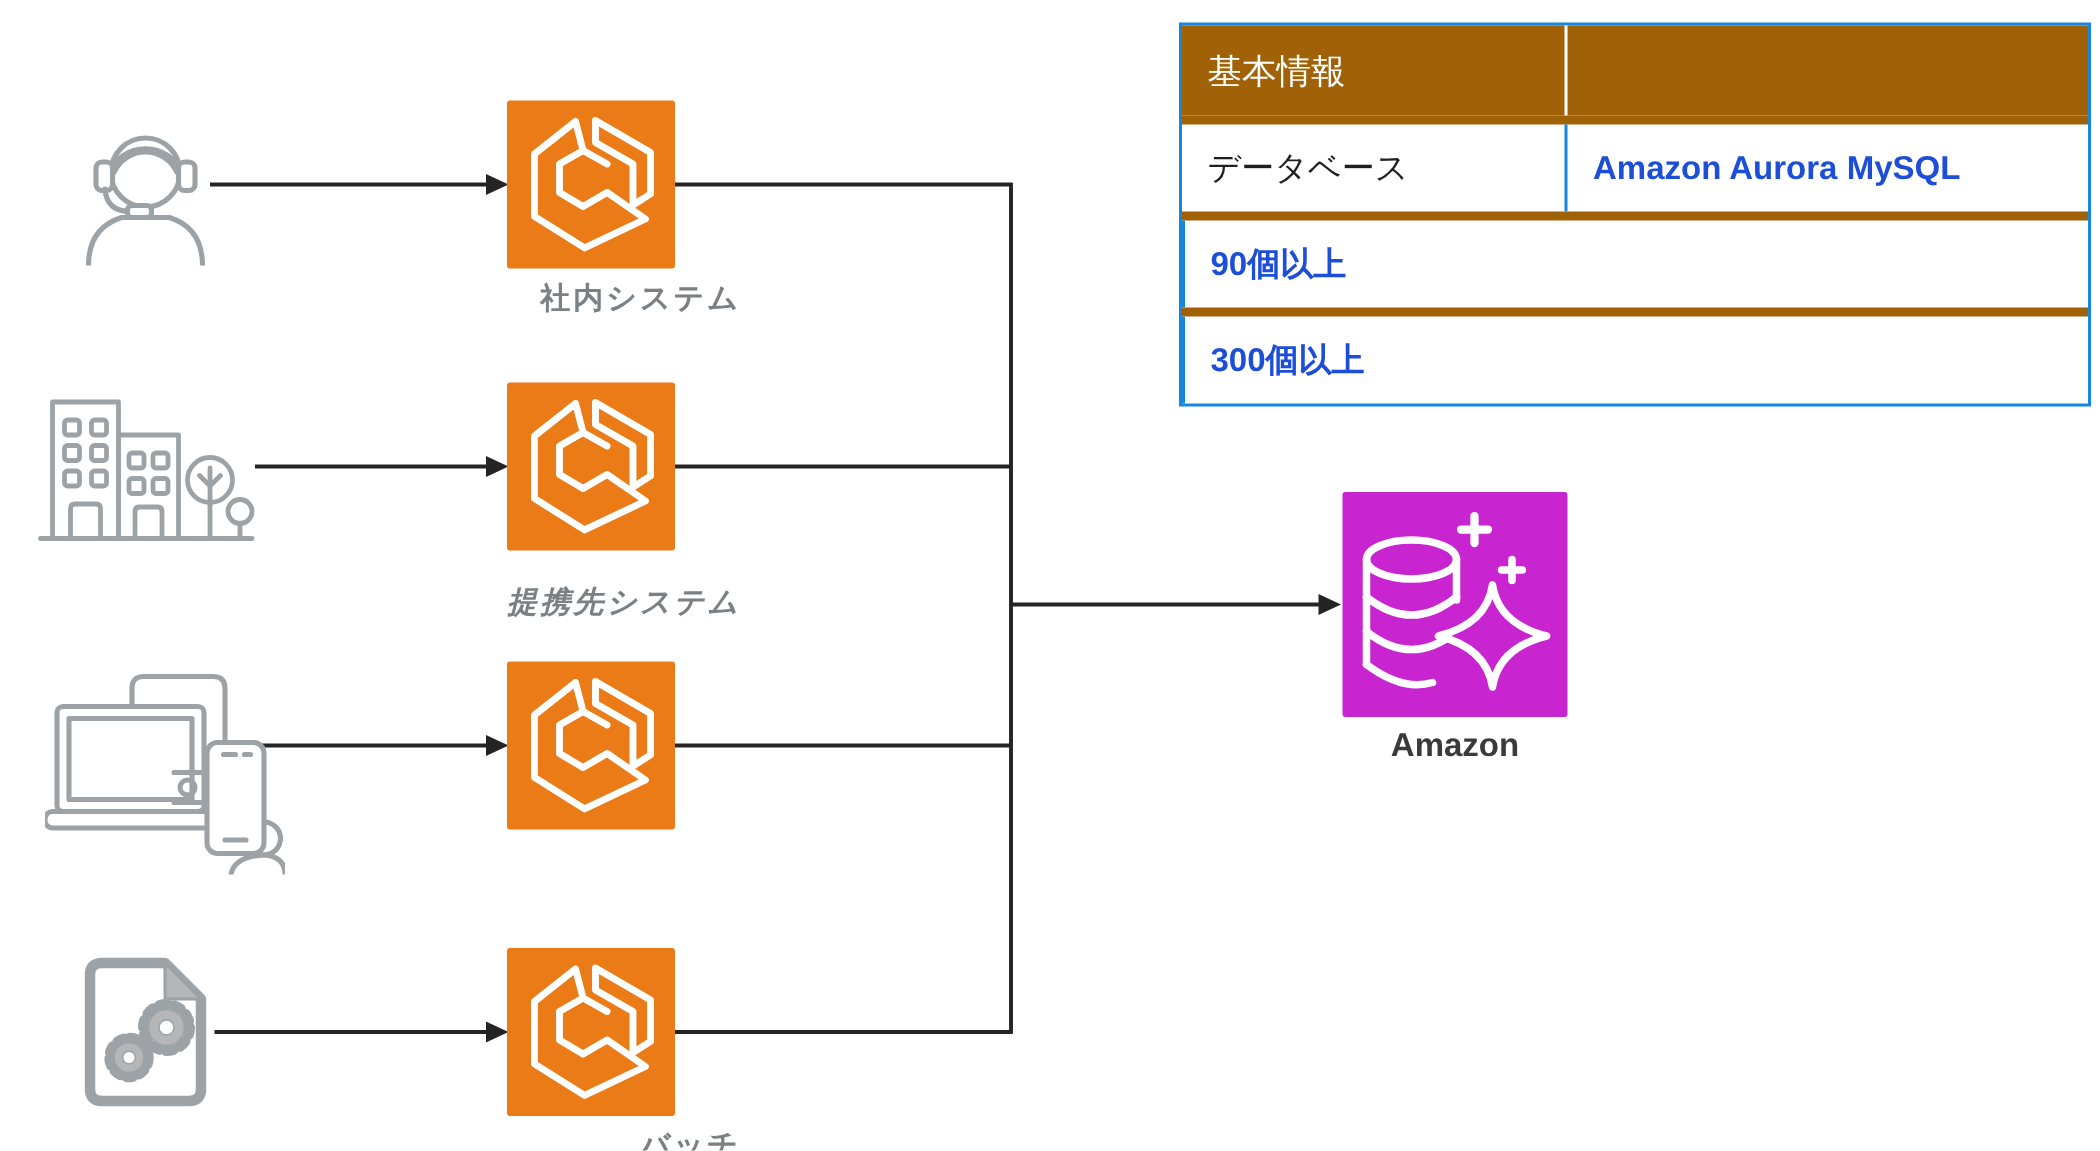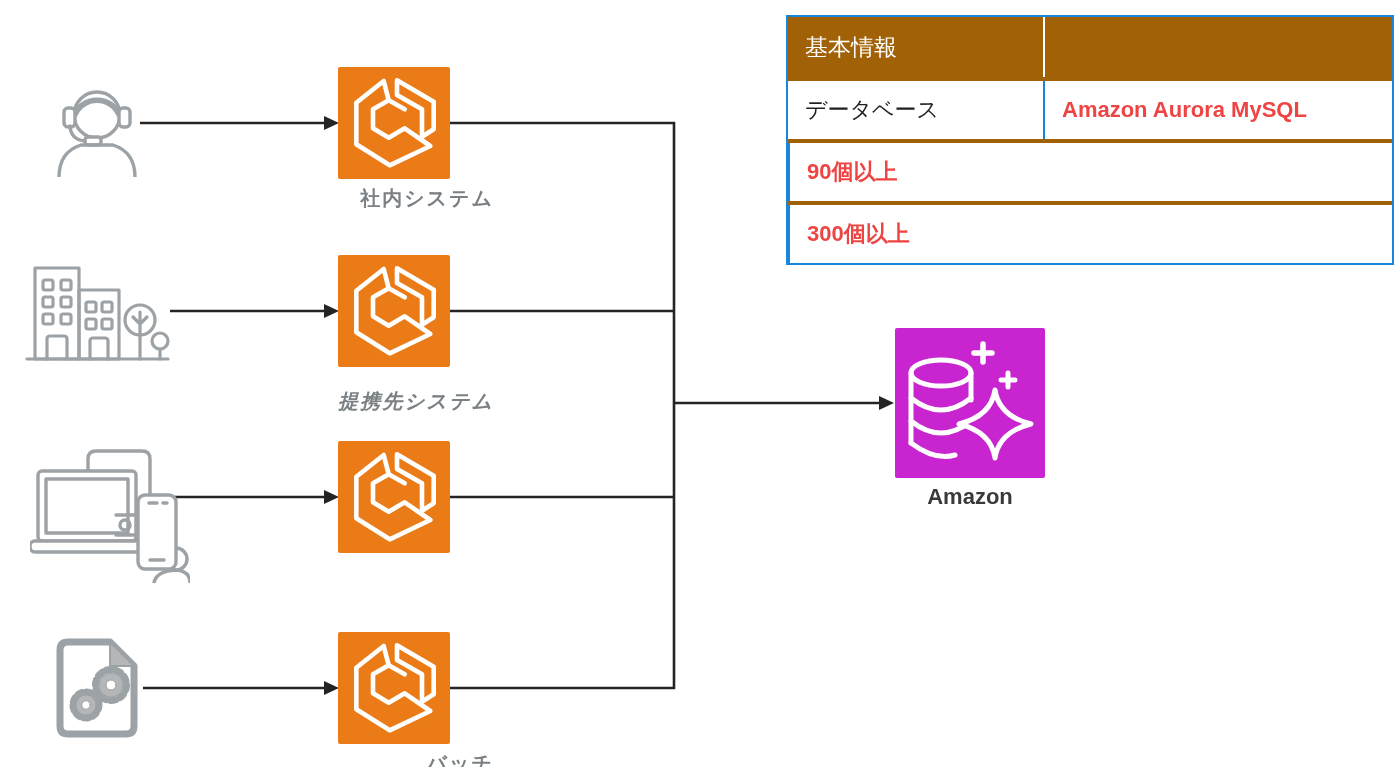--- a/index.html
+++ b/index.html
@@ -39,27 +39,27 @@
   }
   .info-table .thead{
     display:grid;grid-template-columns:255px 1fr;height:60px;background:#a16207;
   }
   .info-table .thead .hcell{
     display:flex;align-items:center;padding-left:17px;
     color:#ffffff;font-size:23px;box-sizing:border-box;
   }
   .info-table .thead .hcell.right{border-left:2px solid #ffffff;}
   .info-table .trow{
-    display:grid;grid-template-columns:255px 1fr;height:58px;border-top:4px solid #a16207;
+    display:grid;grid-template-columns:255px 1fr;height:58px;border-top:6px solid #a16207;
   }
   .info-table .trow .cell{
     display:flex;align-items:center;padding-left:17px;box-sizing:border-box;
     font-size:22px;color:#1F1F1F;white-space:nowrap;
   }
-  .info-table .trow .cell.value{border-left:2px solid #1786DF;font-weight:bold;color:#ef4444;}
+  .info-table .trow .cell.value{border-left:2px solid #1786DF;font-weight:bold;color:#1d4ed8;}
 </style>
 </head>
 <body>
 
 <div id="canvas">
 
   <svg id="connectors" width="1400" height="767" viewBox="0 0 1400 767">
     <g stroke="#242424" stroke-width="2.6" fill="none">
       <line x1="140" y1="123" x2="325" y2="123"></line>
       <line x1="170" y1="311" x2="325" y2="311"></line>

